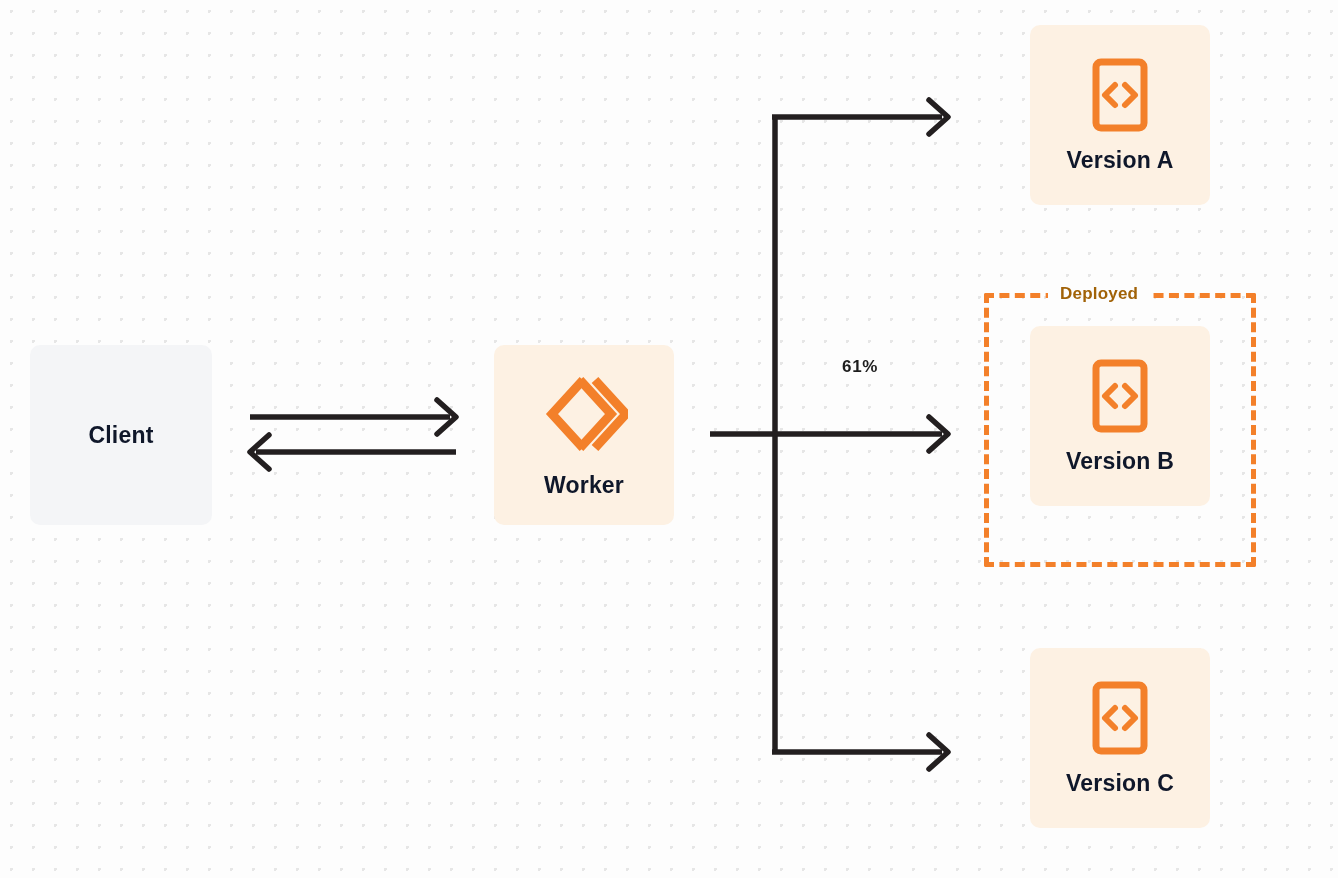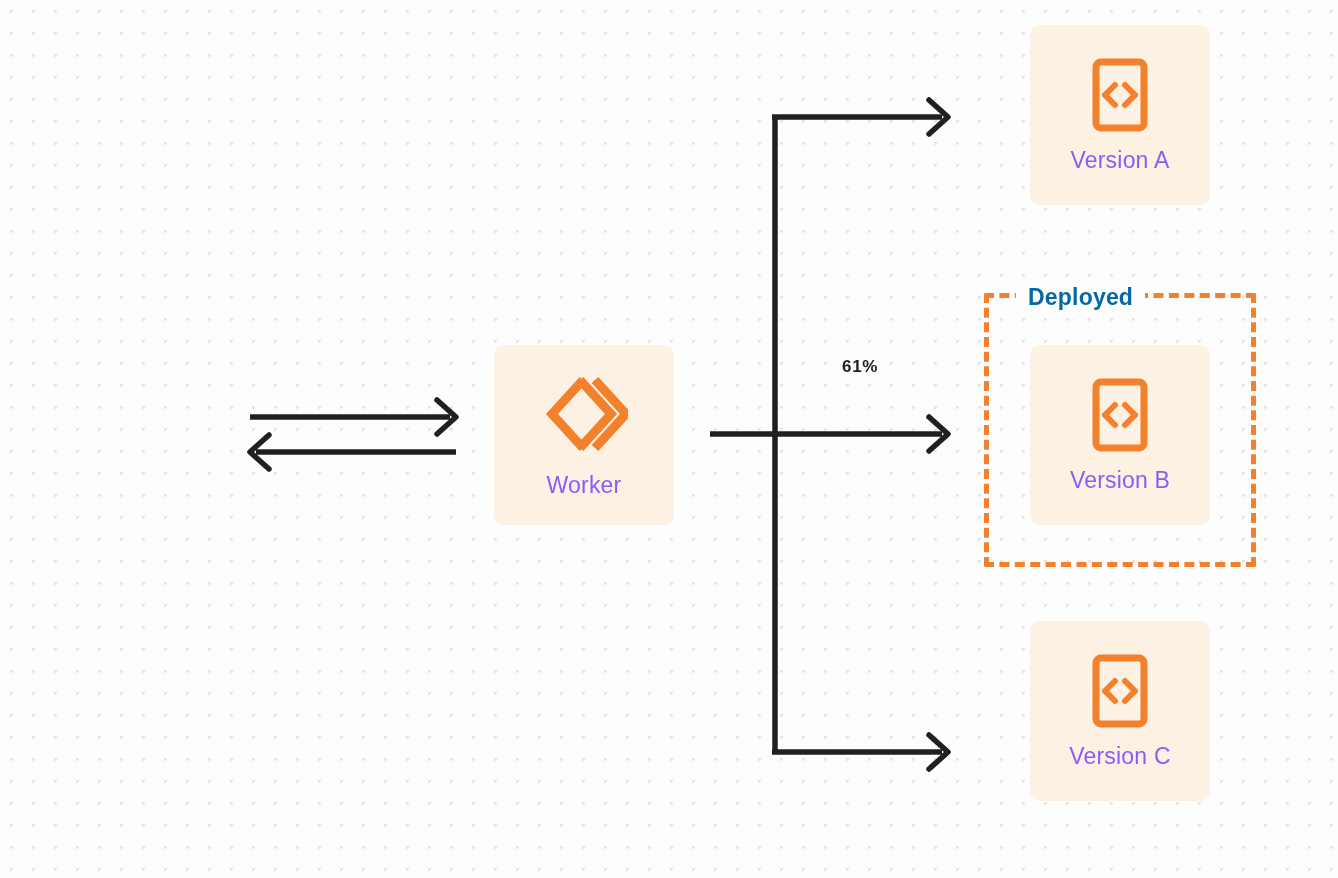--- a/index.html
+++ b/index.html
@@ -29,22 +29,22 @@
     position: absolute;
     box-sizing: border-box;
     border-radius: 10px;
     display: flex;
     flex-direction: column;
     align-items: center;
     justify-content: center;
   }
   .node-label {
     font-size: 23px;
-    font-weight: 400;
-    color: #8b5cf6;
+    font-weight: 700;
+    color: #0f172a;
     letter-spacing: 0.2px;
     text-align: center;
     white-space: nowrap;
   }
 
   
   #client-node {
     left: 30px;
     top: 345px;
     width: 182px;
@@ -62,44 +62,44 @@
   }
   #worker-node .node-label { margin-top: 16px; }
 
   
   .version-node {
     width: 180px;
     height: 180px;
     background-color: #fdf1e3;
   }
   #version-a-node { left: 1030px; top: 25px; }
-  #version-b-node { left: 1030px; top: 345px; }
-  #version-c-node { left: 1030px; top: 621px; }
+  #version-b-node { left: 1030px; top: 326px; }
+  #version-c-node { left: 1030px; top: 648px; }
   .version-node .node-label { margin-top: 14px; }
 
   
   #deployed-frame {
     position: absolute;
     left: 984px;
     top: 293px;
     width: 272px;
     height: 274px;
     box-sizing: border-box;
     border: 5px dashed #f3802a;
     border-radius: 2px;
   }
   #deployed-label {
     position: absolute;
-    left: 1016px;
+    left: 1048px;
     top: 284px;
     padding: 0 12px;
     background-color: #fdfdfd;
-    font-size: 23px;
+    font-size: 17px;
     font-weight: 700;
-    color: #0369a1;
+    color: #a16207;
     letter-spacing: 0.2px;
     white-space: nowrap;
   }
 
   
   #traffic-label {
     position: absolute;
     left: 785px;
     top: 350px;
     width: 150px;
@@ -169,20 +169,23 @@
       <line class="conn-line" x1="775" y1="434" x2="942" y2="434"></line>
       <polyline class="conn-head" points="929,417 948,434 929,451"></polyline>
     </g>
 
     <g>
       <line class="conn-line" x1="772" y1="752" x2="942" y2="752"></line>
       <polyline class="conn-head" points="929,735 948,752 929,769"></polyline>
     </g>
   </svg>
 
+  <div class="node" id="client-node">
+    <span class="node-label">Client</span>
+  </div>
 
   <div class="node" id="worker-node">
     <span>
       <svg class="icon-svg" width="88" height="84" viewBox="0 0 88 84" xmlns="http://www.w3.org/2000/svg">
 
         <polyline points="43,8 12,42 43,76" fill="none" stroke="#f3802a" stroke-width="9" stroke-linecap="butt" stroke-linejoin="miter"></polyline>
 
         <polyline points="40,8 71,42 40,76" fill="none" stroke="#f3802a" stroke-width="9" stroke-linecap="butt" stroke-linejoin="miter"></polyline>
 
         <polyline points="55,8 86,42 55,76" fill="none" stroke="#f3802a" stroke-width="9" stroke-linecap="butt" stroke-linejoin="miter"></polyline>

